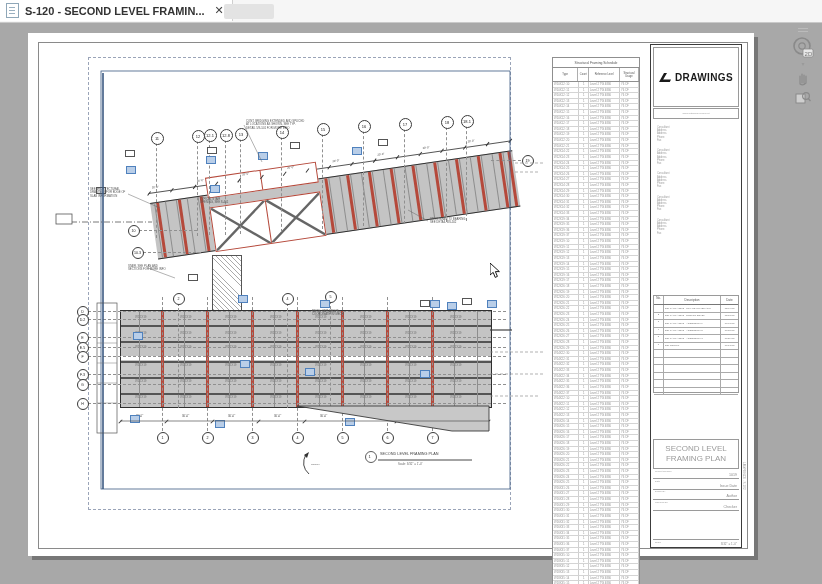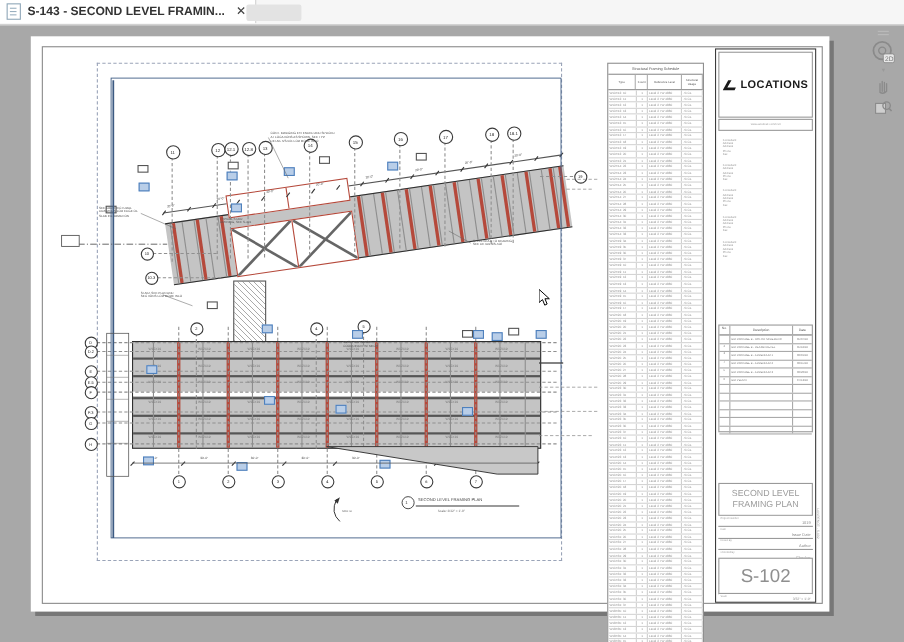--- a/index.html
+++ b/index.html
@@ -100,21 +100,21 @@
   #cursor{position:absolute;left:490px;top:241px;z-index:60;}
   .vtitle{position:absolute;font-size:3.8px;color:#444;z-index:9;white-space:nowrap;}
   .vscale{position:absolute;font-size:2.9px;color:#666;z-index:9;white-space:nowrap;}
 </style>
 </head>
 <body>
 
 <div id="tabbar">
   <div id="tab">
     <span class="doc"></span>
-    <span class="title">S-143 - SECOND LEVEL FRAMIN...</span>
+    <span class="title">S-120 - SECOND LEVEL FRAMIN...</span>
     <span class="close">✕</span>
   </div>
   <div id="tabghost"></div>
 </div>
 
 <div id="canvas">
   <div id="sheet"></div>
   <div id="sheetborder"></div>
   <div id="croprect"></div>
 
@@ -876,21 +876,21 @@
         </div>
       </div>
   </div>
 
   <div id="tblock">
     <div class="box" id="logobox" style="top:2px;height:58px;">
       <div id="logoRow" style="height:100%;display:flex;">
         <svg width="13" height="11" viewBox="0 0 13 11">
           <path d="M0 10 L5 1 H8 L4.2 7.6 H12 L10.8 10 Z" fill="#1a1a1a"></path>
         </svg>
-        <span class="word">LOCATIONS</span>
+        <span class="word">DRAWINGS</span>
       </div>
     </div>
     <div class="box" id="urlbox" style="top:63px;height:9px;">www.autodesk.com/revit</div>
     <div class="box" id="consbox" style="top:76px;height:170px;border:none;">
         <div class="consgrp">
           <div>Consultant</div>
           <div>Address</div>
           <div>Address</div>
           <div>Phone</div>
           <div>Fax</div>
@@ -1005,21 +1005,20 @@
         </div>
         <div class="fldrow">
           <div class="lab">Drawn By</div>
           <div class="val">Author</div>
         </div>
         <div class="fldrow">
           <div class="lab">Checked By</div>
           <div class="val">Checker</div>
         </div>
       </div>
-    <div class="box" id="shnum" style="top:462px;height:32px;">S-102</div>
     <div class="box" id="scalerow" style="top:494px;height:6px;border:none;border-top:0.7px solid #9a9a9a;">
       <span class="lab">Scale</span>
       <span class="val">3/32" = 1'-0"</span>
     </div>
   </div>
   <div id="sidetext">LAWRENCE - S-102</div>
 
   <div id="navbar">
     <div class="grip"></div>
     <svg width="22" height="22" viewBox="0 0 22 22">

